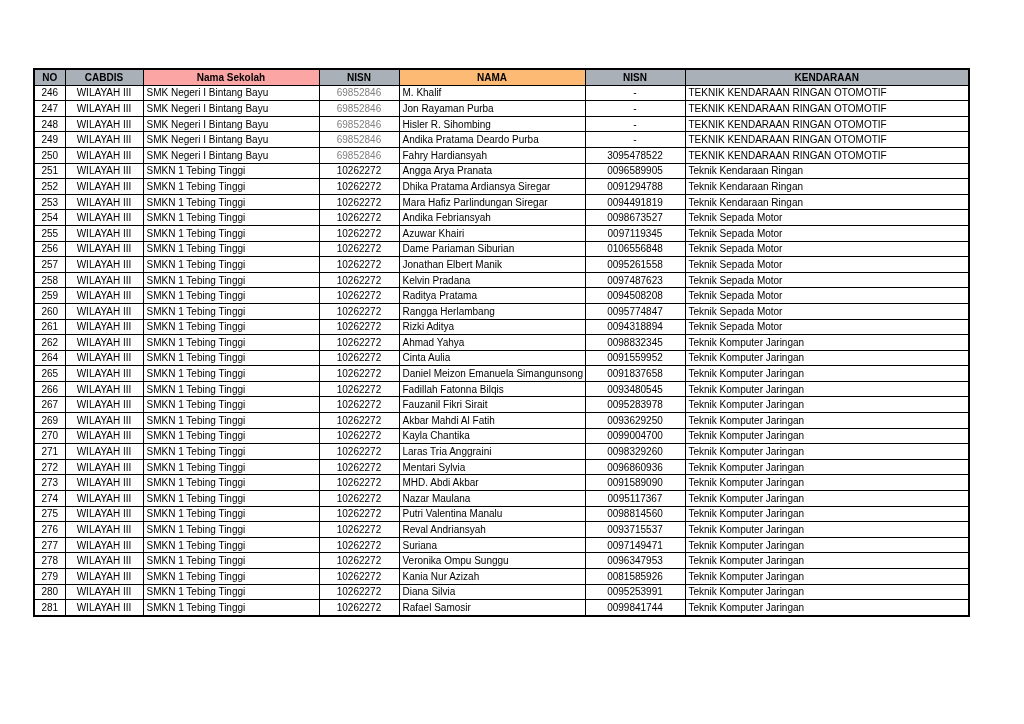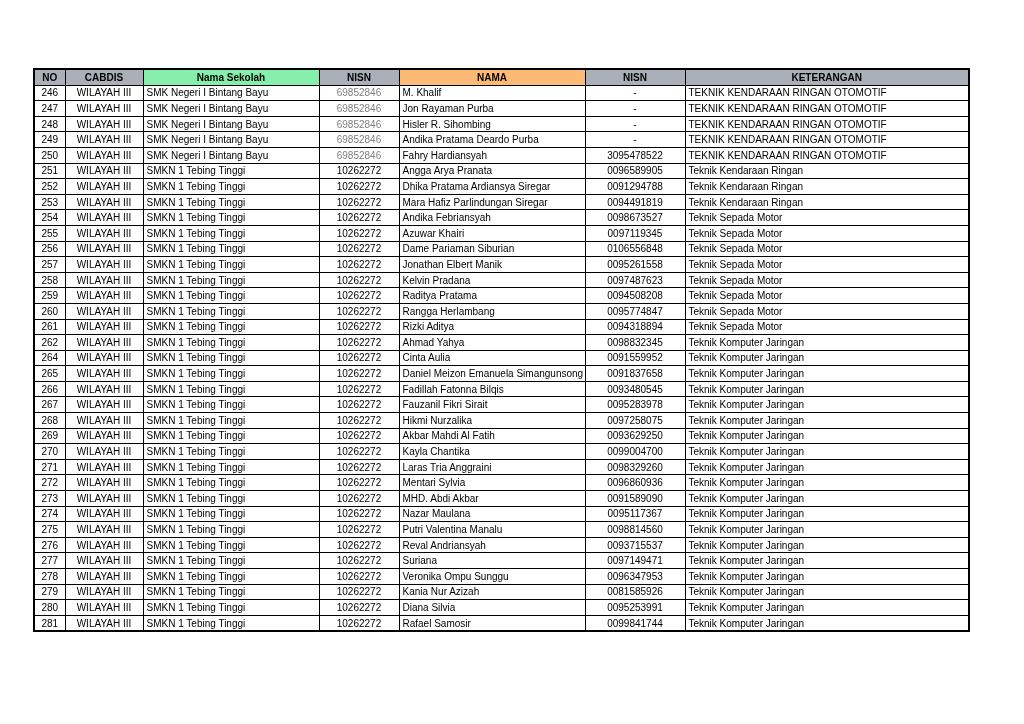--- a/index.html
+++ b/index.html
@@ -61,25 +61,25 @@
         <col style="width: 176px;">
         <col style="width: 80px;">
         <col style="width: 186px;">
         <col style="width: 100px;">
         <col style="width: 284px;">
       </colgroup>
     <thead>
       <tr>
           <th style="background: rgb(169, 176, 183);">NO</th>
           <th style="background: rgb(169, 176, 183);">CABDIS</th>
-          <th style="background: #86efac;">Nama Sekolah</th>
+          <th style="background: #fca5a5;">Nama Sekolah</th>
           <th style="background: rgb(169, 176, 183);">NISN</th>
           <th style="background: #fdba74;">NAMA</th>
           <th style="background: rgb(169, 176, 183);">NISN</th>
-          <th style="background: rgb(169, 176, 183);">KETERANGAN</th>
+          <th style="background: rgb(169, 176, 183);">KENDARAAN</th>
         </tr>
     </thead>
     <tbody>
         <tr>
           <td class="align-center">246</td>
           <td class="align-center">WILAYAH III</td>
           <td class="align-left">SMK Negeri I Bintang Bayu</td>
           <td class="align-center" style="color: rgb(127, 127, 127);">69852846</td>
           <td class="align-left">M. Khalif</td>
           <td class="align-center">-</td>
@@ -256,29 +256,20 @@
           <td class="align-center">0093480545</td>
           <td class="align-left">Teknik Komputer Jaringan</td>
         </tr>
         <tr>
           <td class="align-center">267</td>
           <td class="align-center">WILAYAH III</td>
           <td class="align-left">SMKN 1 Tebing Tinggi</td>
           <td class="align-center">10262272</td>
           <td class="align-left">Fauzanil Fikri Sirait</td>
           <td class="align-center">0095283978</td>
-          <td class="align-left">Teknik Komputer Jaringan</td>
-        </tr>
-        <tr>
-          <td class="align-center">268</td>
-          <td class="align-center">WILAYAH III</td>
-          <td class="align-left">SMKN 1 Tebing Tinggi</td>
-          <td class="align-center">10262272</td>
-          <td class="align-left">Hikmi Nurzalika</td>
-          <td class="align-center">0097258075</td>
           <td class="align-left">Teknik Komputer Jaringan</td>
         </tr>
         <tr>
           <td class="align-center">269</td>
           <td class="align-center">WILAYAH III</td>
           <td class="align-left">SMKN 1 Tebing Tinggi</td>
           <td class="align-center">10262272</td>
           <td class="align-left">Akbar Mahdi Al Fatih</td>
           <td class="align-center">0093629250</td>
           <td class="align-left">Teknik Komputer Jaringan</td>

